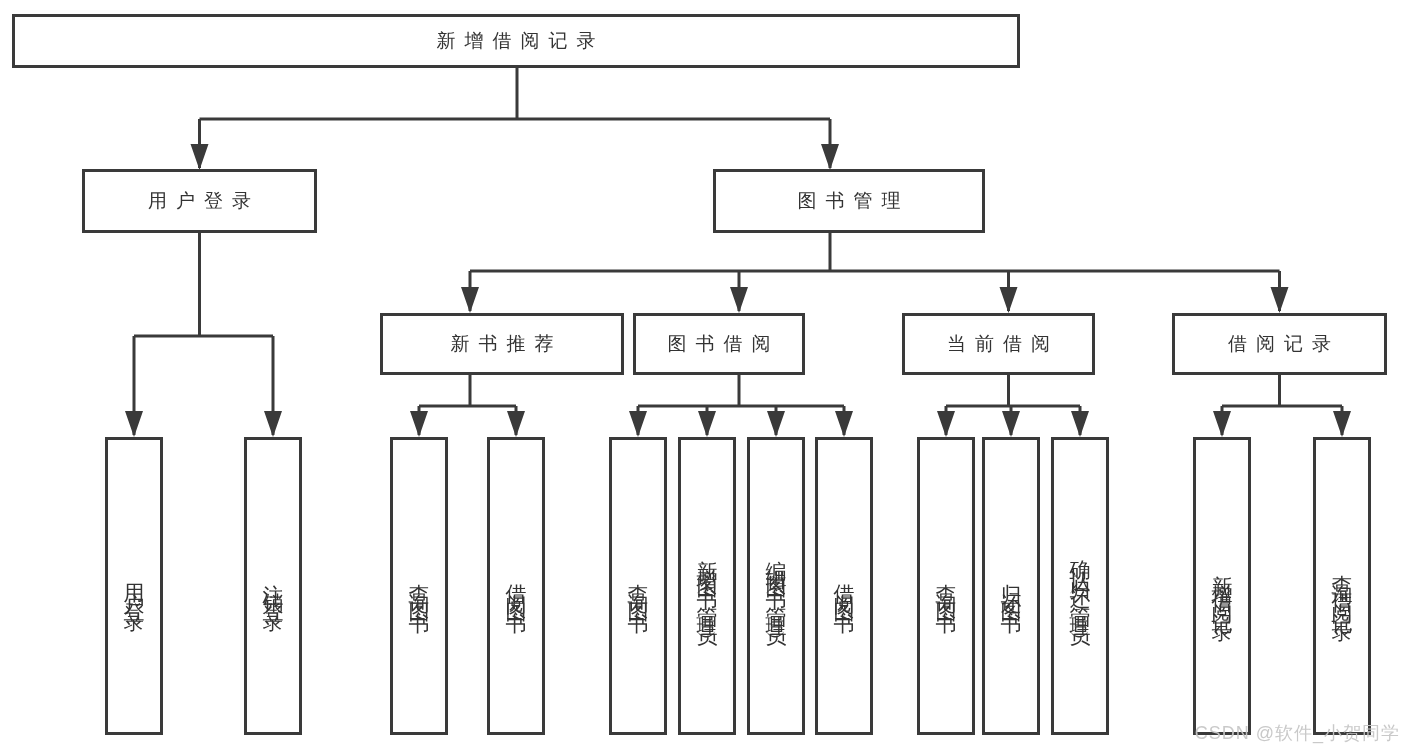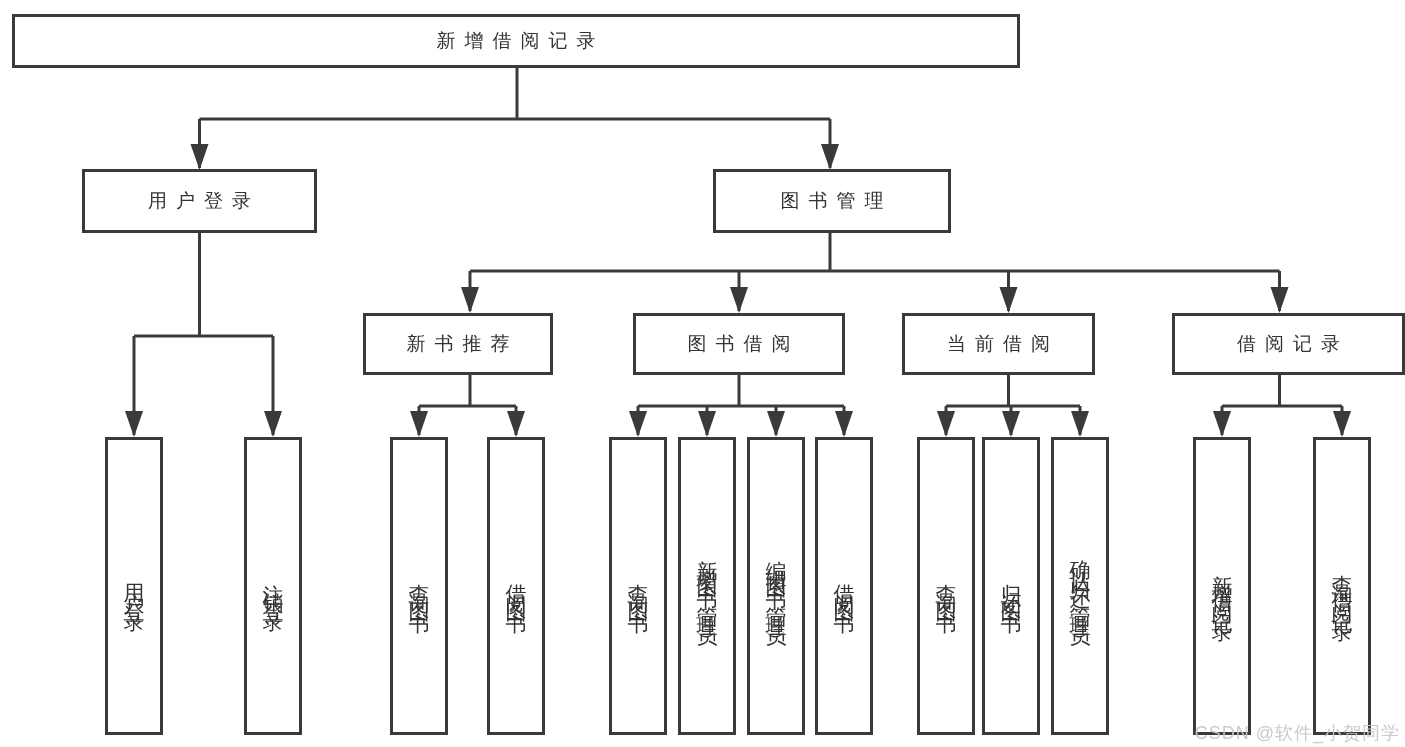--- a/index.html
+++ b/index.html
@@ -50,26 +50,26 @@
              M629 411 L647 411 L638 437 Z  M698 411 L716 411 L707 437 Z
              M767 411 L785 411 L776 437 Z  M835 411 L853 411 L844 437 Z
              M937 411 L955 411 L946 437 Z  M1002 411 L1020 411 L1011 437 Z
              M1071 411 L1089 411 L1080 437 Z
              M1213 411 L1231 411 L1222 437 Z  M1333 411 L1351 411 L1342 437 Z"></path>
   </svg>
 
   <div class="node hnode" style="left:12px; top:14px; width:1008px; height:54px;">新增借阅记录</div>
 
   <div class="node hnode" style="left:82px; top:169px; width:235px; height:64px;">用户登录</div>
-  <div class="node hnode" style="left:713px; top:169px; width:238px; height:64px;">图书管理</div>
+  <div class="node hnode" style="left:713px; top:169px; width:272px; height:64px;">图书管理</div>
 
-  <div class="node hnode" style="left:363px; top:313px; width:190px; height:62px;">新书推荐</div>
-  <div class="node hnode" style="left:633px; top:313px; width:212px; height:62px;">图书借阅</div>
+  <div class="node hnode" style="left:380px; top:313px; width:244px; height:62px;">新书推荐</div>
+  <div class="node hnode" style="left:633px; top:313px; width:172px; height:62px;">图书借阅</div>
   <div class="node hnode" style="left:902px; top:313px; width:193px; height:62px;">当前借阅</div>
-  <div class="node hnode" style="left:1172px; top:313px; width:233px; height:62px;">借阅记录</div>
+  <div class="node hnode" style="left:1172px; top:313px; width:215px; height:62px;">借阅记录</div>
 
   <div class="node vnode" style="left:105px;">
     <span class="vtext">用户登录</span>
   </div>
   <div class="node vnode" style="left:244px;">
     <span class="vtext">注销登录</span>
   </div>
 
   <div class="node vnode" style="left:390px;">
     <span class="vtext">查询图书</span>

